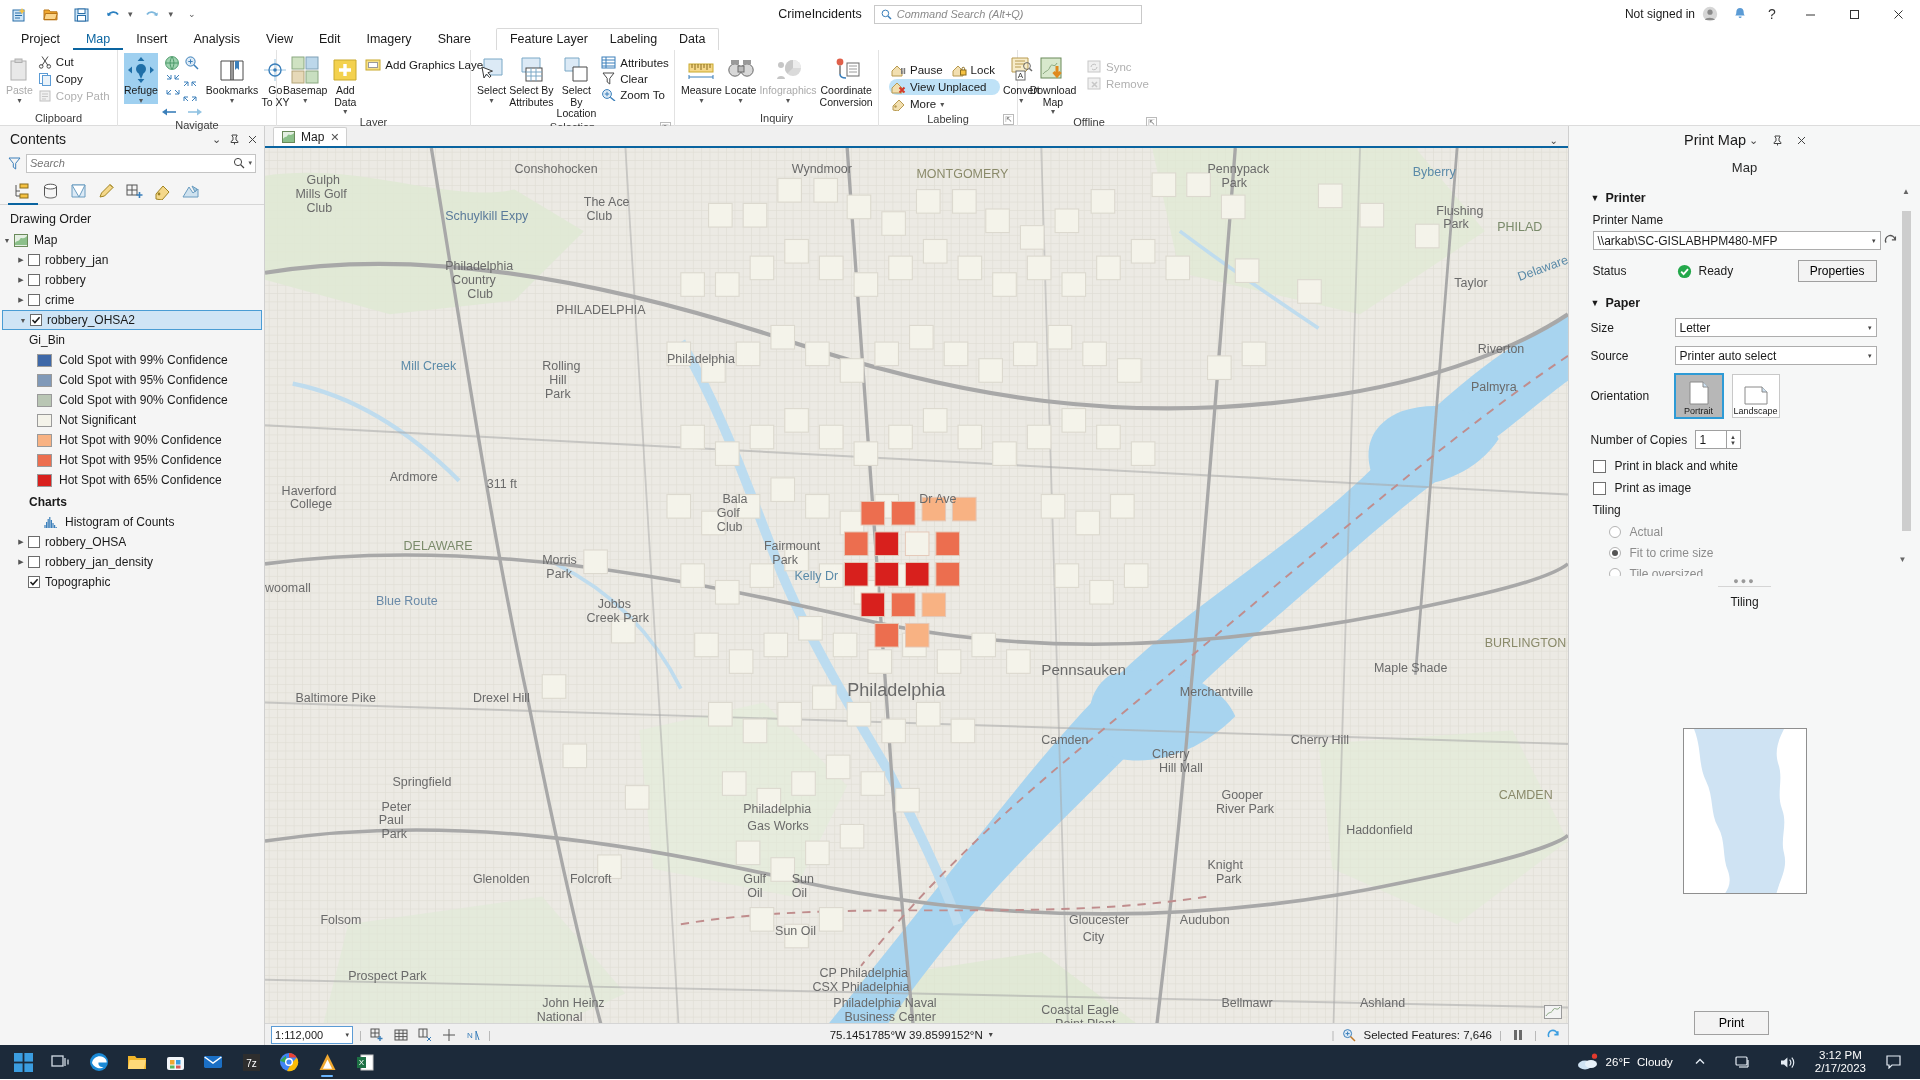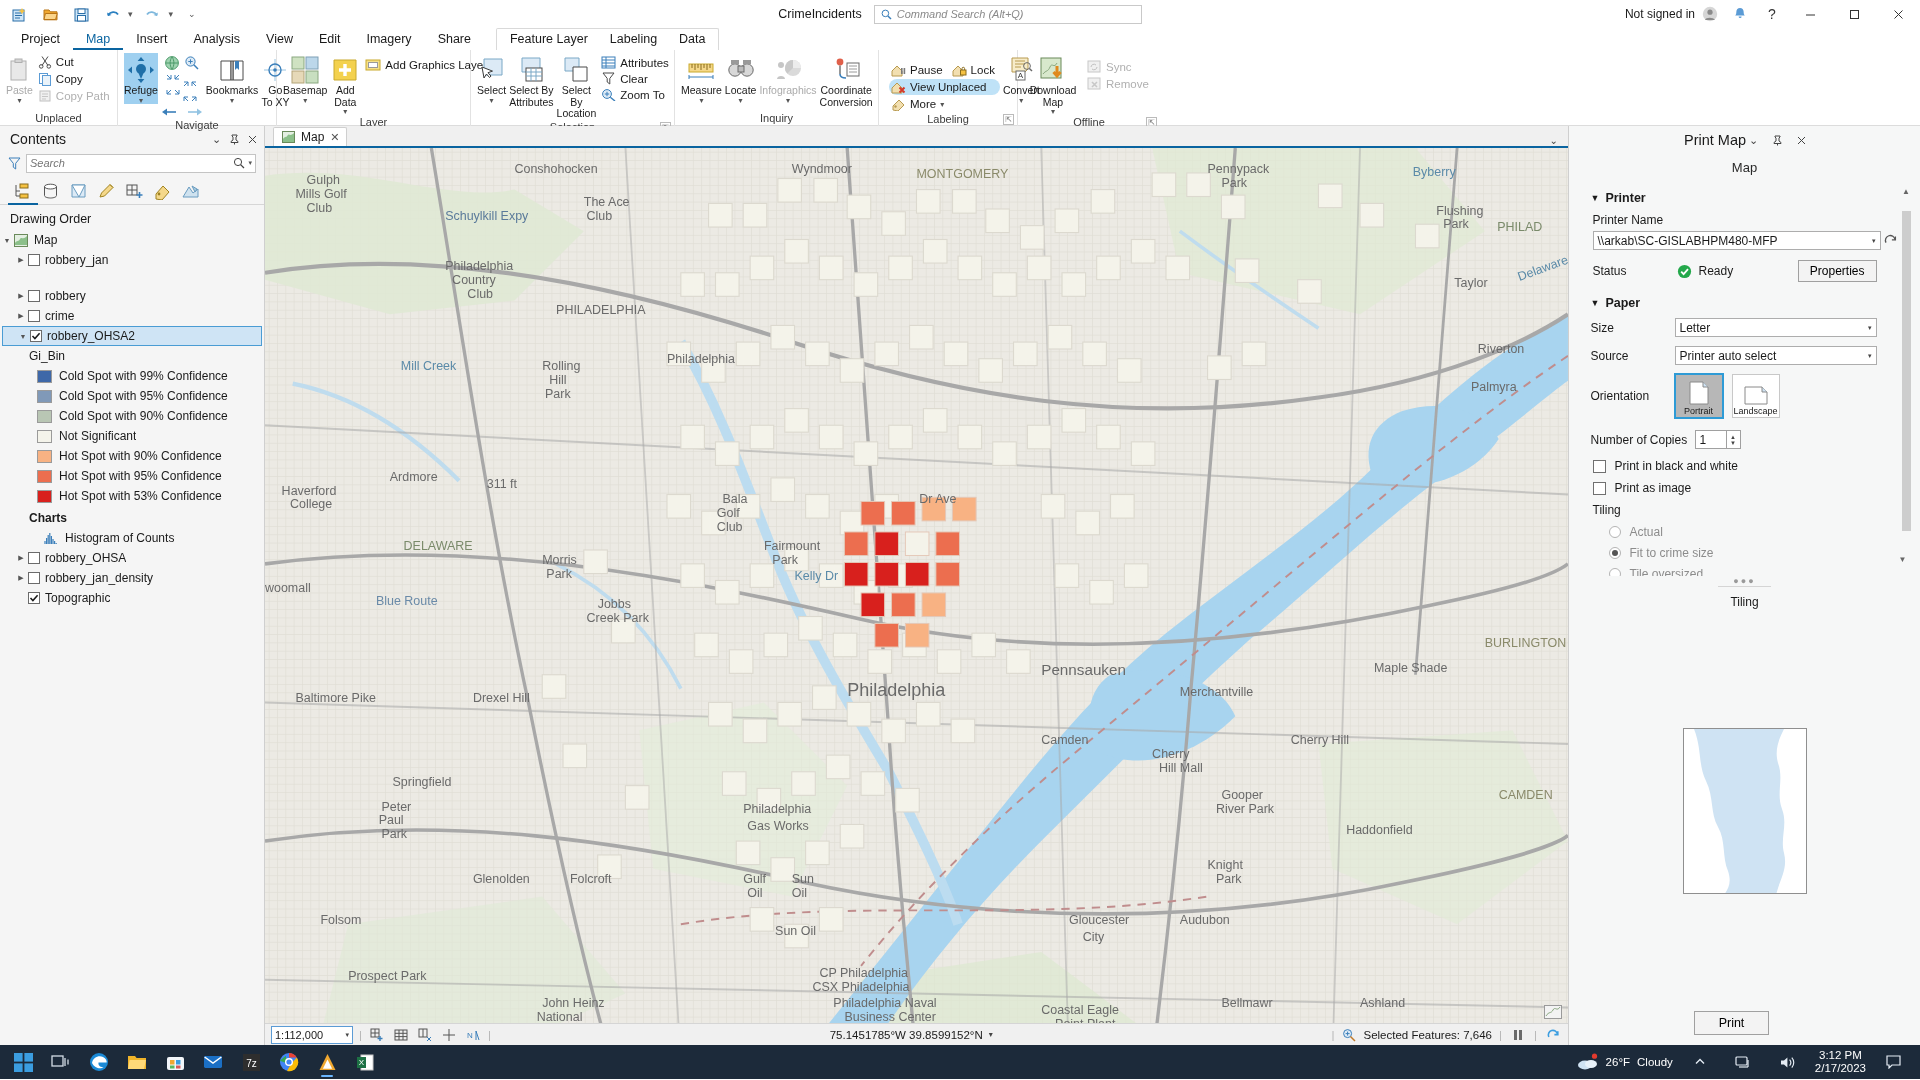--- a/index.html
+++ b/index.html
@@ -279,21 +279,21 @@
         </div>
         <div class="smallbtn dis">
           <svg width="14" height="14" viewBox="0 0 14 14">
               <rect x="2" y="2" width="10" height="10" fill="#f0f0f0" stroke="#c0c0c0"></rect>
               <path d="M4 5h6M4 7.5h6M4 10h4" stroke="#c5c5c5"></path>
             </svg>
           <span>Copy Path</span>
         </div>
       </div>
     </div>
-    <div class="rgroup-label">Unplaced</div>
+    <div class="rgroup-label">Clipboard</div>
   </div>
 
   <div class="rgroup" style="width:159px;">
     <div class="rgroup-body">
       <div class="bigbtn sel" style="width:42px;">
         <div class="ic">
             <svg width="30" height="30" viewBox="0 0 30 30">
               <path d="M15 2l3.4 4h-6.8z" fill="#1f6fa8"></path>
               <path d="M15 28l-3.4-4h6.8z" fill="#1f6fa8"></path>
               <path d="M2 15l4-3.4v6.8z" fill="#1f6fa8"></path>
@@ -718,21 +718,21 @@
             <path d="M1 9c2-3 3.5-1 5-4s3 1.5 7-3v9H1z" fill="#8cc08a"></path>
           </svg>
         <span class="tlabel">Map</span>
       </div>
 
       <div class="trow" style="padding-left:14px;">
         <span class="exp">▶</span>
         <span class="cbx"></span>
         <span class="tlabel">robbery_jan</span>
       </div>
-      <div class="trow" style="padding-left:14px;margin-top:16px;">
+      <div class="trow" style="padding-left:14px;">
         <span class="exp">▶</span>
         <span class="cbx"></span>
         <span class="tlabel">robbery</span>
       </div>
       <div class="trow" style="padding-left:14px;">
         <span class="exp">▶</span>
         <span class="cbx"></span>
         <span class="tlabel">crime</span>
       </div>
       <div class="trow sel" style="padding-left:13px;margin:0 2px;">
@@ -768,21 +768,21 @@
       <div class="trow" style="padding-left:37px;">
         <span class="swatch" style="background:#f8b283"></span>
         <span class="tlabel">Hot Spot with 90% Confidence</span>
       </div>
       <div class="trow" style="padding-left:37px;">
         <span class="swatch" style="background:#ec6e4f"></span>
         <span class="tlabel">Hot Spot with 95% Confidence</span>
       </div>
       <div class="trow" style="padding-left:37px;">
         <span class="swatch" style="background:#d8201d"></span>
-        <span class="tlabel">Hot Spot with 53% Confidence</span>
+        <span class="tlabel">Hot Spot with 65% Confidence</span>
       </div>
 
       <div class="trow" style="margin-top:2px;">
         <span class="grp-label grp-bold">Charts</span>
       </div>
       <div class="trow" style="padding-left:44px;">
         <svg width="14" height="13" viewBox="0 0 14 13" style="margin-right:7px;">
           <path d="M1 12V9M2.6 12V6M4.2 12V3M5.8 12V1M7.4 12V4M9 12V7M10.6 12V9M12.2 12V11" stroke="#3b7fba" stroke-width="1.2"></path>
         </svg>
         <span class="tlabel">Histogram of Counts</span>

